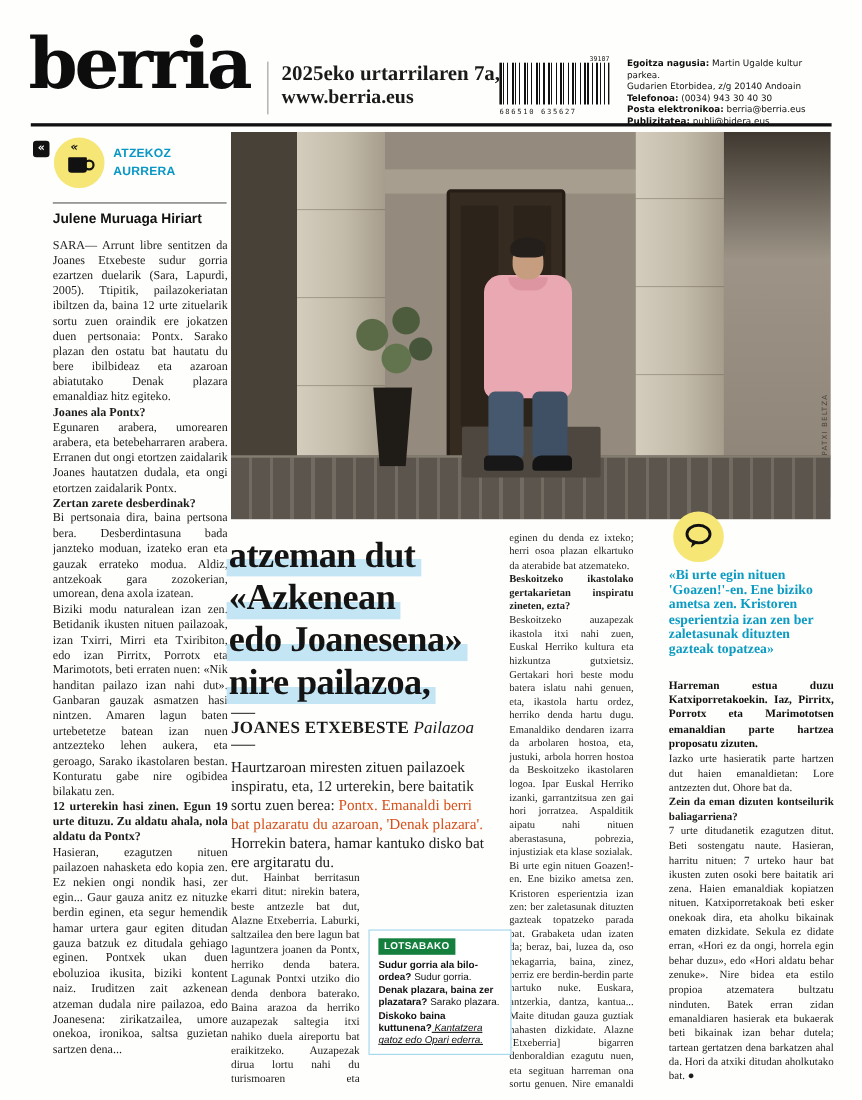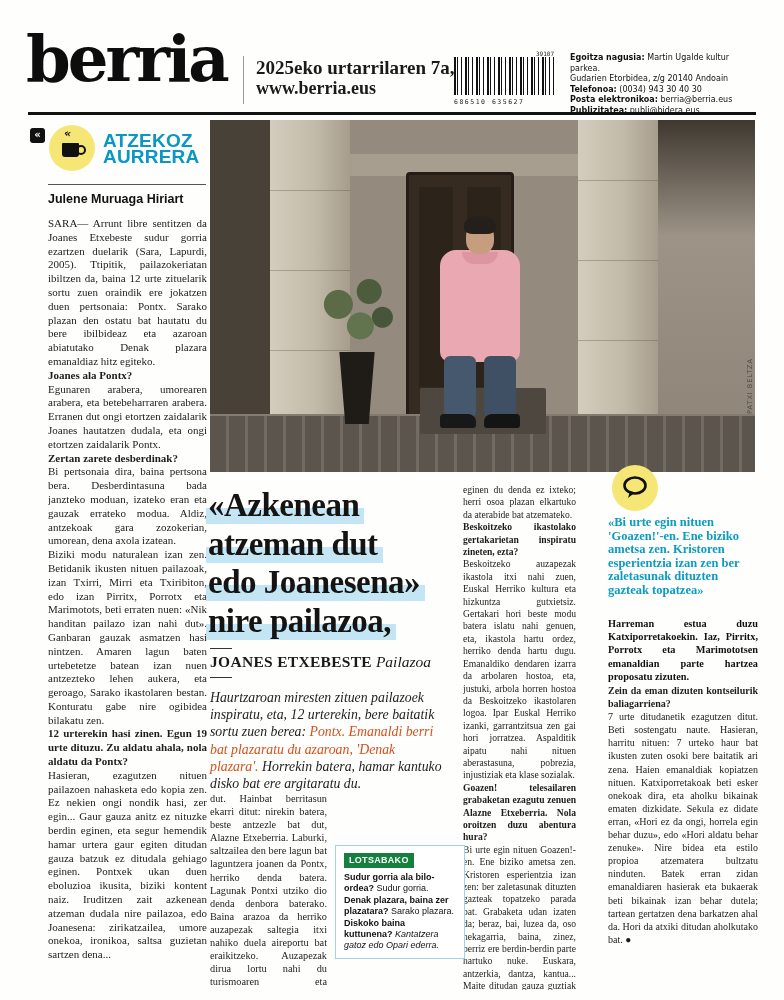--- a/index.html
+++ b/index.html
@@ -23,21 +23,21 @@
   .mast-rule{position:absolute;left:28px;top:112px;width:728px;height:3px;background:#111;}
   
   .sq-badge{position:absolute;left:30px;top:128px;width:15px;height:15px;background:#111;border-radius:3px;
             color:#fff;font-family:"DejaVu Sans",sans-serif;font-size:10px;font-weight:bold;text-align:center;line-height:14px;}
   .kicker-circle{position:absolute;left:49px;top:125px;width:46px;height:46px;border-radius:50%;background:#f6e675;}
   .mug{position:absolute;left:13px;top:18px;width:17px;height:14px;background:#111;border-radius:1px 1px 3px 3px;}
   .mug:after{content:"";position:absolute;right:-7px;top:2px;width:6px;height:6px;border:2.5px solid #111;border-radius:50%;}
   .steam{position:absolute;left:15px;top:2px;font-size:11px;font-weight:bold;color:#111;transform:rotate(10deg);
          font-family:"DejaVu Sans",sans-serif;}
   .kicker-text{position:absolute;left:103px;top:133px;font-family:"Liberation Sans","DejaVu Sans",sans-serif;
-               font-weight:bold;font-size:19px;line-height:15.5px;letter-spacing:.2px;color:#0998c5;}
+               font-weight:bold;font-size:11px;line-height:15.5px;letter-spacing:.2px;color:#0998c5;}
   .col1-rule{position:absolute;left:48px;top:184px;width:158px;height:1px;background:#555;}
   .author{position:absolute;left:48px;top:192px;font-family:"Liberation Sans","DejaVu Sans",sans-serif;
           font-weight:bold;font-size:12.5px;color:#111;}
   
   .bodycol{position:absolute;text-align:justify;color:#1c1c1c;overflow:hidden;}
   .bodycol p{margin:0;}
   .bodycol p.q{font-weight:bold;}
   .col1{left:48px;top:217px;width:159px;height:748px;font-size:11px;line-height:13.8px;}
   .col2{left:210px;top:792px;width:117px;height:198px;font-size:10.3px;line-height:13.1px;}
   .col3{left:463px;top:484px;width:113px;height:506px;font-size:9.6px;line-height:12.4px;}
@@ -81,30 +81,30 @@
   .ph-credit{position:absolute;right:1px;bottom:58px;writing-mode:vertical-rl;transform:rotate(180deg);
              font-family:"DejaVu Sans",sans-serif;font-size:6.5px;letter-spacing:1px;color:#3f3a33;opacity:.85;}
   
   .headline{position:absolute;left:206px;top:486px;width:250px;font-weight:bold;font-size:33px;line-height:38.5px;
             letter-spacing:-.5px;color:#141414;}
   .headline .hl{background:linear-gradient(180deg,transparent 58%,#c3e5f4 58%);padding:0 5px 1px 2px;}
   .byline-rule{position:absolute;width:22px;height:1px;background:#333;}
   .byline{position:absolute;left:210px;top:653px;font-size:15.5px;}
   .byline .bn{font-weight:bold;letter-spacing:.3px;}
   .byline .br{font-style:italic;}
-  .lead{position:absolute;left:210px;top:689px;width:236px;font-size:13.8px;line-height:17.2px;color:#222;font-style:italic;}
+  .lead{position:absolute;left:210px;top:689px;width:236px;font-size:13.8px;line-height:17.2px;color:#222;}
   .lead .orange{color:#d5511d;}
   
   .lotsabako{position:absolute;left:335px;top:845px;width:128px;height:112px;border:1px solid #9fd4ea;background:#fff;
              font-family:"Liberation Sans","DejaVu Sans",sans-serif;font-size:9px;line-height:11.4px;color:#111;}
   .lots-chip{display:inline-block;margin:7px 0 4px 8px;padding:1.5px 5px 2px;background:#15803d;color:#fff;
              font-weight:bold;font-size:9px;letter-spacing:.3px;}
   .lots-body{padding:0 8px;}
   .lots-body .lq{font-weight:bold;}
-  .lots-body .la-i{font-style:italic;}
+  .lots-body .la-i{font-style:italic;text-decoration:underline;}
   
   .sb-circle{position:absolute;left:612px;top:465px;width:46px;height:46px;border-radius:50%;background:#f6e675;}
   .sb-circle svg{position:absolute;left:10px;top:11px;}
   .squote{position:absolute;left:608px;top:516px;width:150px;font-weight:bold;font-size:12.5px;line-height:13.6px;
           color:#0b9bc3;}
   .sb-intro{position:absolute;left:608px;top:617px;width:150px;font-weight:bold;font-size:10.3px;line-height:13.2px;
             text-align:justify;color:#111;}
   .sb-body{position:absolute;left:608px;top:684px;width:150px;height:306px;overflow:hidden;
            font-size:10px;line-height:13.1px;text-align:justify;color:#1c1c1c;}
   .sb-body p{margin:0;}
@@ -186,22 +186,22 @@
       <div class="pp-hair"></div>
       <div class="pp-leg1"></div>
       <div class="pp-leg2"></div>
       <div class="pp-shoe1"></div>
       <div class="pp-shoe2"></div>
     </div>
     <div class="ph-credit">PATXI BELTZA</div>
   </div>
 
   <div class="headline">
+    <div><span class="hl">atzeman dut</span></div>
     <div><span class="hl">«Azkenean</span></div>
-    <div><span class="hl">atzeman dut</span></div>
     <div><span class="hl">edo Joanesena»</span></div>
     <div><span class="hl">nire pailazoa,</span></div>
   </div>
 
   <div class="byline-rule" style="left:210px;top:648px;"></div>
   <div class="byline">
     <span class="bn">JOANES ETXEBESTE</span><span class="br"> Pailazoa</span>
   </div>
   <div class="byline-rule" style="left:210px;top:677px;"></div>
 
@@ -210,21 +210,20 @@
   </div>
 
   <div class="bodycol col2">
     <p>dut. Hainbat berritasun ekarri ditut: nirekin batera, beste antzezle bat dut, Alazne Etxeberria. Laburki, saltzailea den bere lagun bat laguntzera joanen da Pontx, herriko denda batera. Lagunak Pontxi utziko dio denda denbora baterako. Baina arazoa da herriko auzapezak saltegia itxi nahiko duela aireportu bat eraikitzeko. Auzapezak dirua lortu nahi du turismoaren eta modernitatearen bitartez. Pontxek ahal duen guzia</p>
   </div>
 
   <div class="bodycol col3">
     <p>eginen du denda ez ixteko; herri osoa plazan elkartuko da aterabide bat atzemateko.</p>
     <p class="q">Beskoitzeko ikastolako gertakarietan inspiratu zineten, ezta?</p>
     <p>Beskoitzeko auzapezak ikastola itxi nahi zuen, Euskal Herriko kultura eta hizkuntza gutxietsiz. Gertakari hori beste modu batera islatu nahi genuen, eta, ikastola hartu ordez, herriko denda hartu dugu. Emanaldiko dendaren izarra da arbolaren hostoa, eta, justuki, arbola horren hostoa da Beskoitzeko ikastolaren logoa. Ipar Euskal Herriko izanki, garrantzitsua zen gai hori jorratzea. Aspalditik aipatu nahi nituen aberastasuna, pobrezia, injustiziak eta klase sozialak.</p>
-    <p class="q">Goazen! telesailaren grabaketan ezagutu zenuen Alazne Etxeberria. Nola oroitzen duzu abentura hura?</p>
     <p>Bi urte egin nituen Goazen!-en. Ene biziko ametsa zen. Kristoren esperientzia izan zen: ber zaletasunak dituzten gazteak topatzeko parada bat. Grabaketa udan izaten da; beraz, bai, luzea da, oso nekagarria, baina, zinez, berriz ere berdin-berdin parte hartuko nuke. Euskara, antzerkia, dantza, kantua... Maite ditudan gauza guztiak nahasten dizkidate. Alazne [Etxeberria] bigarren denboraldian ezagutu nuen, eta segituan harreman ona sortu genuen. Nire emanaldi berrian parte hartzeko proposatu nion, eta segituan onartu zuen.</p>
   </div>
 
   <div class="lotsabako">
     <span class="lots-chip">LOTSABAKO</span>
     <div class="lots-body">
       <span class="lq">Sudur gorria ala bilo-ordea?</span><span> Sudur gorria.</span>
       <span class="lq">Denak plazara, baina zer plazatara?</span><span> Sarako plazara.</span>
       <span class="lq">Diskoko baina kuttunena?</span><span class="la-i"> Kantatzera gatoz edo Opari ederra.</span>
     </div>
@@ -232,17 +231,18 @@
 
   <div class="sb-circle">
     <svg width="26" height="24" viewBox="0 0 26 24">
       <ellipse cx="13" cy="9.5" rx="10.5" ry="8" fill="none" stroke="#111" stroke-width="2.6"></ellipse>
       <path d="M8 15 L6 22 L13 16.5 Z" fill="#111"></path>
     </svg>
   </div>
   <div class="squote">«Bi urte egin nituen 'Goazen!'-en. Ene biziko ametsa zen. Kristoren esperientzia izan zen ber zaletasunak dituzten gazteak topatzea»</div>
   <div class="sb-intro">Harreman estua duzu Katxiporretakoekin. Iaz, Pirritx, Porrotx eta Marimototsen emanaldian parte hartzea proposatu zizuten.</div>
   <div class="sb-body">
+    <p>Iazko urte hasieratik parte hartzen dut haien emanaldietan: Lore antzezten dut. Ohore bat da.</p>
     <p class="q">Zein da eman dizuten kontseilurik baliagarriena?</p>
     <p>7 urte ditudanetik ezagutzen ditut. Beti sostengatu naute. Hasieran, harritu nituen: 7 urteko haur bat ikusten zuten osoki bere baitatik ari zena. Haien emanaldiak kopiatzen nituen. Katxiporretakoak beti esker onekoak dira, eta aholku bikainak ematen dizkidate. Sekula ez didate erran, «Hori ez da ongi, horrela egin behar duzu», edo «Hori aldatu behar zenuke». Nire bidea eta estilo propioa atzematera bultzatu ninduten. Batek erran zidan emanaldiaren hasierak eta bukaerak beti bikainak izan behar dutela; tartean gertatzen dena barkatzen ahal da. Hori da atxiki ditudan aholkutako bat. ●</p>
   </div>
 
 </div>
 
 </body></html>

